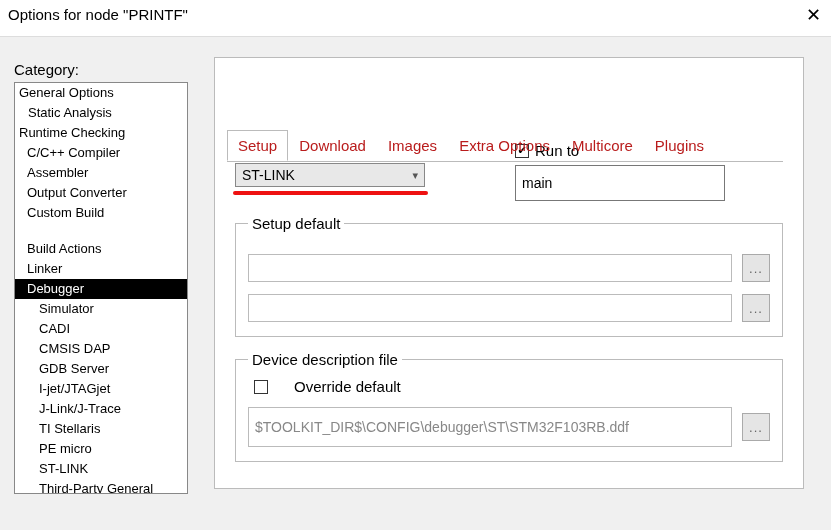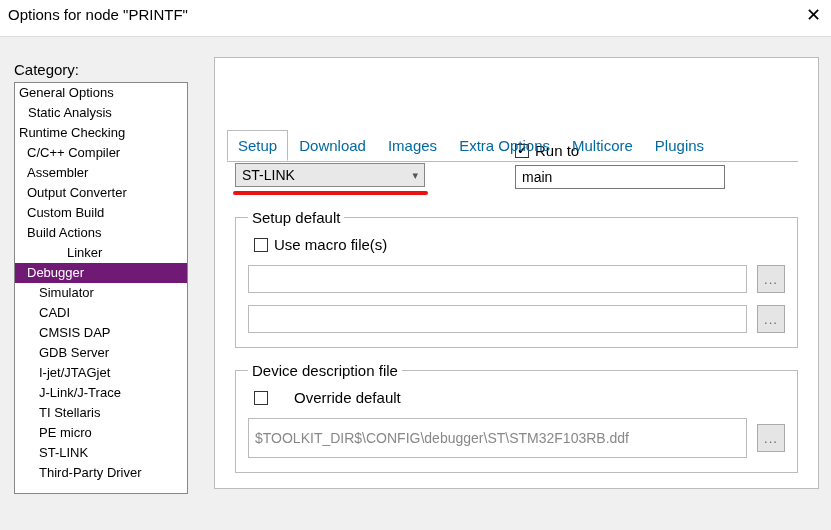--- a/index.html
+++ b/index.html
@@ -1,43 +1,43 @@
 <!DOCTYPE html>
 <html><head>
 <meta charset="utf-8">
 <style>
   * { box-sizing: border-box; margin: 0; padding: 0; }
   body { font-family: "Segoe UI", Tahoma, sans-serif; font-size: 13px; background: #fff; color: #000; width: 831px; height: 530px; overflow: hidden; position: relative; }
   .titlebar { display:flex; align-items:flex-start; justify-content:space-between; padding:6px 10px 10px 8px; }
   .titlebar .title { font-size:15px; }
   .close-x { font-size:18px; line-height:1; cursor:pointer; }
-  .workarea { background:#f0f0f0; border-top:1px solid #ddd; position:absolute; left:0; right:0; top:36px; bottom:0; padding:24px 12px 0 14px; }
+  .workarea { background:#f0f0f0; border-top:1px solid #ddd; position:absolute; left:0; right:0; top:36px; bottom:0; padding:24px 27px 0 14px; }
   .factory-btn { position:absolute; top:68px; right:16px; padding:4px 16px; background:#e8e8e8; border:1px solid #999; font-size:14px; cursor:pointer; }
   .category-label { font-size:15px; margin-bottom:4px; display:block; }
   .columns { display:flex; gap:26px; height:100%; }
   .sidebar { width:174px; }
   .listbox { border:1px solid #888; background:#fff; height:412px; overflow:hidden; }
   .listbox .item { padding:1px 4px; font-size:13px; line-height:18px; white-space:nowrap; cursor:pointer; }
-  .listbox .item.selected { background:#701a75; color:#fff; }
+  .listbox .item.selected { background:#000000; color:#fff; }
   .rightpanel { flex:1; background:#fff; border:1px solid #bbb; margin-top:-4px; padding:38px 20px 0 20px; position:relative; height:432px; }
   .tabs { position:absolute; left:12px; top:72px; display:flex; font-size:15px; }
-  .tab { padding:6px 10px 6px 10px; border:1px solid transparent; border-bottom:none; cursor:pointer; color:#0369a1; }
+  .tab { padding:6px 10px 6px 10px; border:1px solid transparent; border-bottom:none; cursor:pointer; color:#b91c1c; }
   .tab.active { background:#fff; border:1px solid #bbb; border-bottom:1px solid #fff; position:relative; z-index:2; }
   .tabstrip-line { position:absolute; left:12px; right:20px; top:103px; height:1px; background:#bbb; }
   .panel-inner { margin-top:46px; }
   .row1 { display:flex; gap:60px; align-items:flex-start; margin-bottom:6px; }
   .driver-col { width:220px; }
   .label { font-size:15px; margin-bottom:4px; display:block; }
   .select { width:190px; height:24px; border:1px solid #888; background:#e8e8e8; display:flex; align-items:center; justify-content:space-between; padding:0 6px; cursor:pointer; font-size:14px; }
   .chev { font-size:11px; color:#555; }
   .redline { height:4px; background:#e11; width:195px; margin:4px 0 0 -2px; border-radius:2px; }
   .runto-col { }
   .chk-row { display:flex; align-items:center; gap:6px; font-size:15px; }
   .chk { width:14px; height:14px; border:1px solid #333; display:inline-flex; align-items:center; justify-content:center; font-size:11px; background:#fff; cursor:pointer; }
-  .textin { border:1px solid #777; height:24px; width:210px; padding:2px 6px; font-size:14px; margin-top:6px; }
+  .textin { border:1px solid #777; height:36px; width:210px; padding:2px 6px; font-size:14px; margin-top:6px; }
   fieldset { border:1px solid #bbb; margin-top:14px; padding:10px 12px 14px 12px; position:relative; }
   legend { font-size:15px; padding:0 4px; }
   .macro-row { display:flex; align-items:center; gap:10px; margin-top:12px; }
   .macro-input { flex:1; border:1px solid #bbb; height:28px; background:#fff; }
   .browse-btn { width:28px; height:28px; background:#e5e5e5; border:1px solid #aaa; cursor:pointer; display:flex; align-items:center; justify-content:center; }
   .dots { letter-spacing:1px; color:#666; }
   .ddf-input { flex:1; border:1px solid #bbb; height:40px; background:#fff; padding:2px 6px; font-size:14px; color:#888; display:flex; align-items:center; }
 </style>
 </head>
 <body>
@@ -54,33 +54,33 @@
     <div class="sidebar">
       <span class="category-label">Category:</span>
       <div class="listbox" id="catlist">
           <div class="item" style="padding-left: 4px;">General Options</div>
           <div class="item" style="padding-left: 4px; margin-left: 9px;">Static Analysis</div>
           <div class="item" style="padding-left: 4px;">Runtime Checking</div>
           <div class="item" style="padding-left: 12px;">C/C++ Compiler</div>
           <div class="item" style="padding-left: 12px;">Assembler</div>
           <div class="item" style="padding-left: 12px;">Output Converter</div>
           <div class="item" style="padding-left: 12px;">Custom Build</div>
-          <div class="item" style="padding-left: 12px;">Build Actions</div>
-          <div class="item" style="padding-left: 12px; margin-left: 40px;">Linker</div>
+          <div class="item" style="padding-left: 12px; margin-top: 16px;">Build Actions</div>
+          <div class="item" style="padding-left: 12px;">Linker</div>
           <div class="item selected" style="padding-left: 12px;">Debugger</div>
           <div class="item" style="padding-left: 24px;">Simulator</div>
           <div class="item" style="padding-left: 24px;">CADI</div>
           <div class="item" style="padding-left: 24px;">CMSIS DAP</div>
           <div class="item" style="padding-left: 24px;">GDB Server</div>
           <div class="item" style="padding-left: 24px;">I-jet/JTAGjet</div>
           <div class="item" style="padding-left: 24px;">J-Link/J-Trace</div>
           <div class="item" style="padding-left: 24px;">TI Stellaris</div>
           <div class="item" style="padding-left: 24px;">PE micro</div>
           <div class="item" style="padding-left: 24px;">ST-LINK</div>
-          <div class="item" style="padding-left: 24px;">Third-Party Driver</div>
+          <div class="item" style="padding-left: 24px;">Third-Party General</div>
         </div>
     </div>
 
     <div class="rightpanel">
       <div class="tabs" id="tabs">
           <div class="tab active">Setup</div>
           <div class="tab">Download</div>
           <div class="tab">Images</div>
           <div class="tab">Extra Options</div>
           <div class="tab">Multicore</div>
@@ -102,24 +102,20 @@
             <div class="chk-row">
               <span class="chk" id="runtochk">✔</span>
               <span>Run to</span>
             </div>
             <input class="textin" value="main" style="">
           </div>
         </div>
 
         <fieldset>
           <legend>Setup default</legend>
-          <div class="chk-row" style="margin-left:6px;">
-            <span class="chk" id="usemacrochk"></span>
-            <span>Use macro file(s)</span>
-          </div>
           <div class="macro-row">
             <div class="macro-input"></div>
             <div class="browse-btn">
                 <span class="dots">...</span>
               </div>
           </div>
           <div class="macro-row">
             <div class="macro-input"></div>
             <div class="browse-btn">
                 <span class="dots">...</span>

